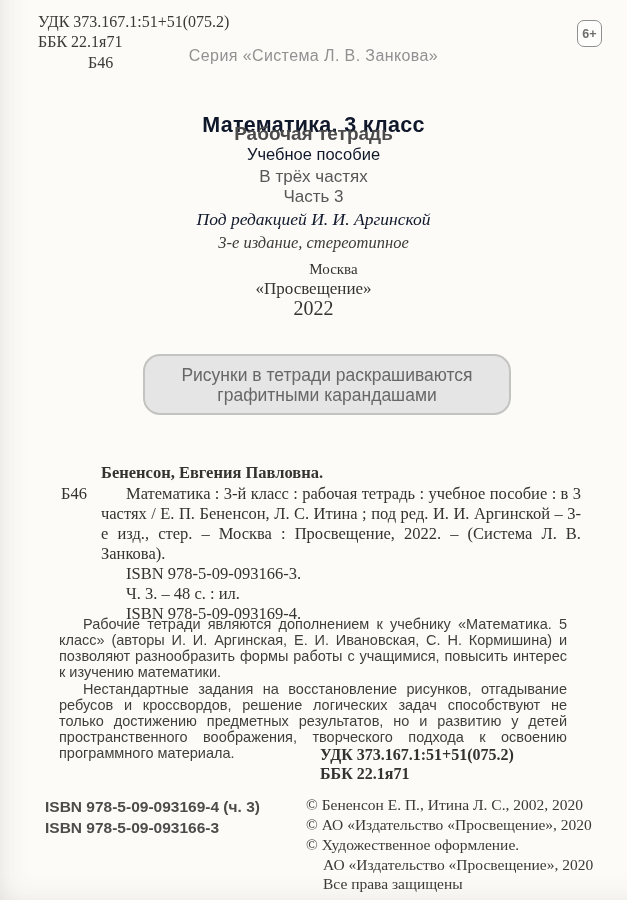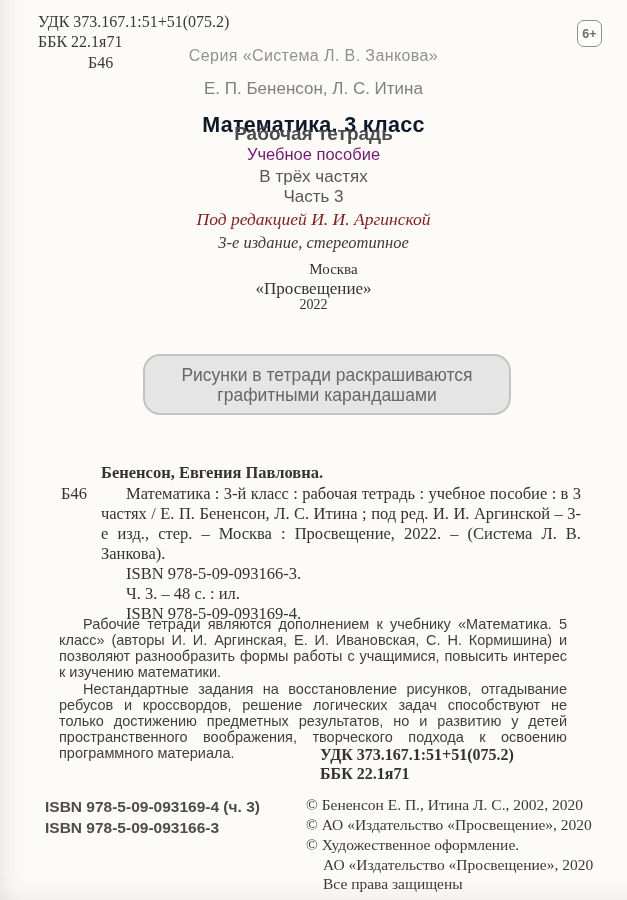--- a/index.html
+++ b/index.html
@@ -39,28 +39,28 @@
     font-family: "Liberation Sans", sans-serif;
     font-size: 12.5px; font-weight: bold; color: #6e6e6e;
     background: #fdfdfb;
   }
 
   
   .c { position: absolute; left: 0; width: 100%; text-align: center; }
   .authors   { top: 79px;  font-family: "Liberation Sans", sans-serif; font-size: 17px;   color: #7f7f7f; }
   .title     { top: 113px;  font-family: "Liberation Sans", sans-serif; font-size: 21.5px; font-weight: bold; color: #0f172a; letter-spacing: 0.3px; }
   .subtitle1 { top: 123px; font-family: "Liberation Sans", sans-serif; font-size: 19px;   font-weight: bold; color: #4b4b4b; }
-  .subtitle2 { top: 145px; font-family: "Liberation Sans", sans-serif; font-size: 16.5px; color: #701a75; }
+  .subtitle2 { top: 145px; font-family: "Liberation Sans", sans-serif; font-size: 16.5px; color: #0f172a; }
   .subtitle3 { top: 167px; font-family: "Liberation Sans", sans-serif; font-size: 17px;   color: #575757; }
   .subtitle4 { top: 187px; font-family: "Liberation Sans", sans-serif; font-size: 17px;   color: #575757; }
-  .editor    { top: 209px; font-style: italic; font-size: 17.5px; color: #7f1d1d; }
+  .editor    { top: 209px; font-style: italic; font-size: 17.5px; color: #0f172a; }
   .edition   { top: 233px; font-style: italic; font-size: 16.5px; color: #3c3b38; }
   .city      { top: 261px; font-size: 15px; padding-left: 20px; }
   .publisher { top: 279px; font-size: 17px; }
-  .year      { top: 297px; font-size: 14px; }
+  .year      { top: 297px; font-size: 20px; }
 
   
   .note-box {
     position: absolute; left: 143px; top: 354px;
     width: 364px; height: 57px;
     border: 2px solid #c3c3c1; border-radius: 17px;
     display: flex; flex-direction: column; justify-content: center;
     text-align: center;
     font-family: "Liberation Sans", sans-serif;
     font-size: 17.5px; line-height: 20px; color: #676767;
@@ -119,21 +119,20 @@
   <div class="top-codes">
     <div>УДК 373.167.1:51+51(075.2)</div>
     <div>ББК 22.1я71</div>
     <div class="b46">Б46</div>
   </div>
 
   <div class="series">Серия «Система Л. В. Занкова»</div>
 
   <div class="age-badge">6+</div>
 
-  <div class="c authors">Е. П. Бененсон, Л. С. Итина</div>
   <div class="c title">Математика. 3 класс</div>
   <div class="c subtitle1">Рабочая тетрадь</div>
   <div class="c subtitle2">Учебное пособие</div>
   <div class="c subtitle3">В трёх частях</div>
   <div class="c subtitle4">Часть 3</div>
   <div class="c editor">Под редакцией И. И. Аргинской</div>
   <div class="c edition">3-е издание, стереотипное</div>
   <div class="c city">Москва</div>
   <div class="c publisher">«Просвещение»</div>
   <div class="c year">2022</div>

